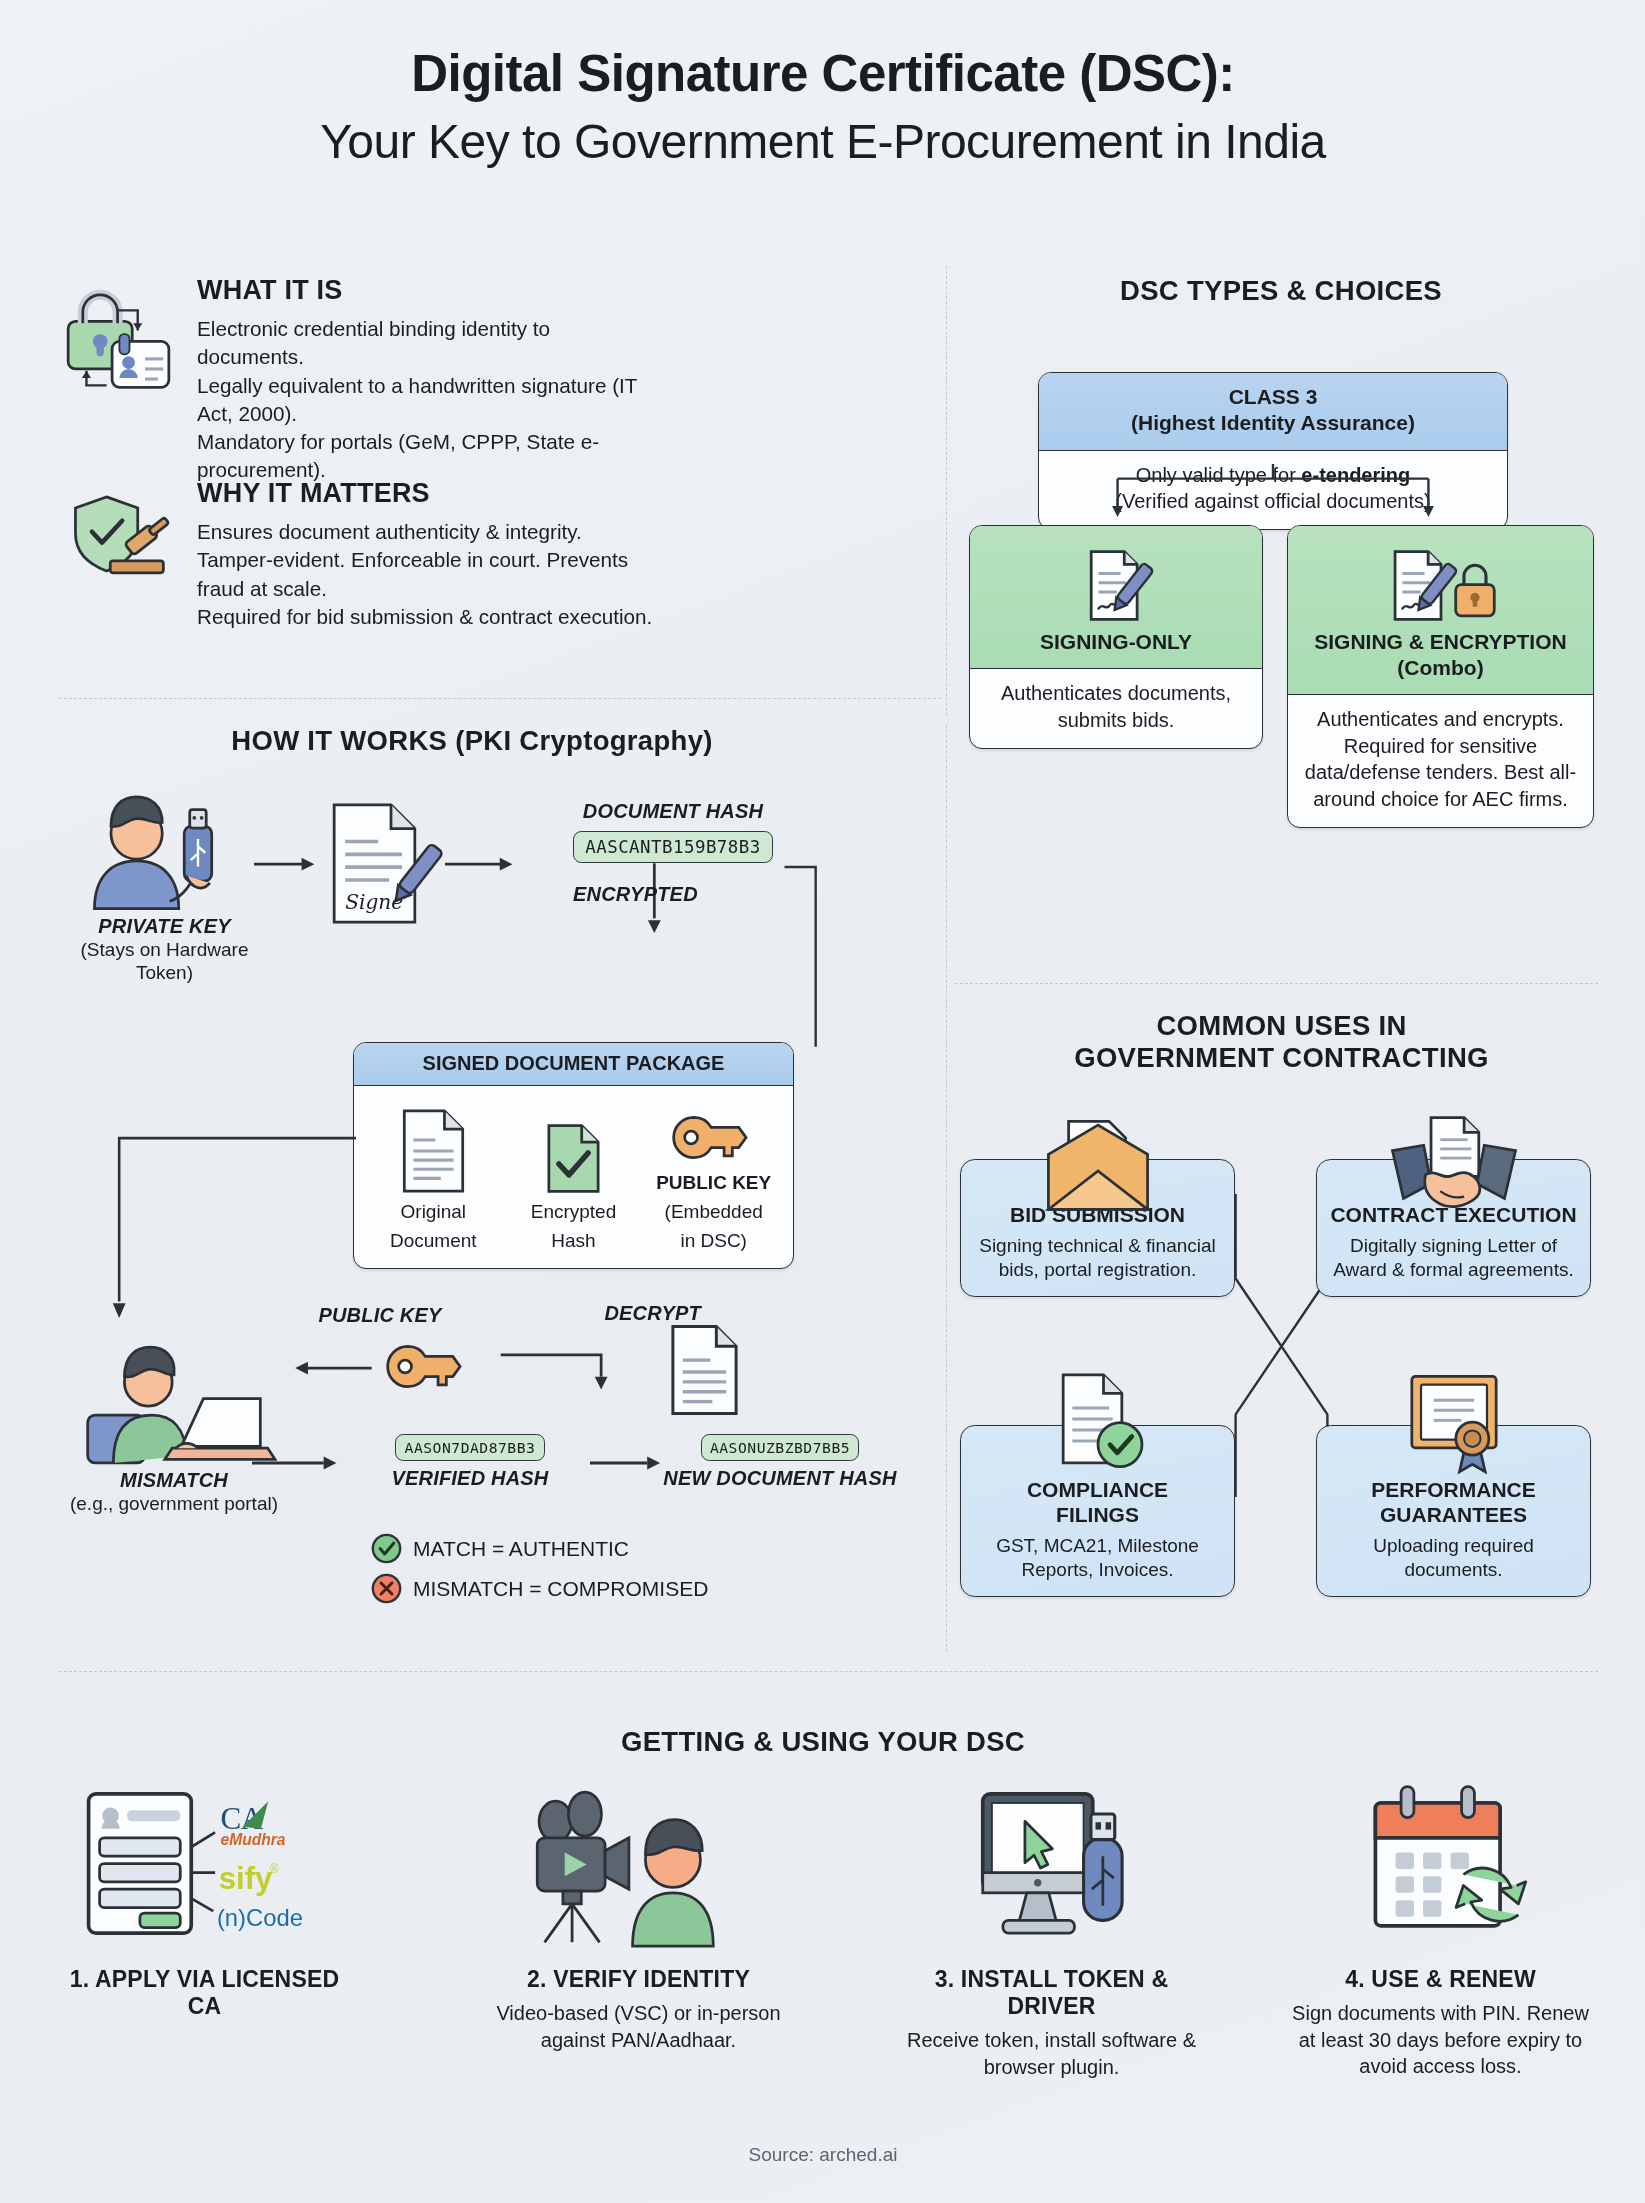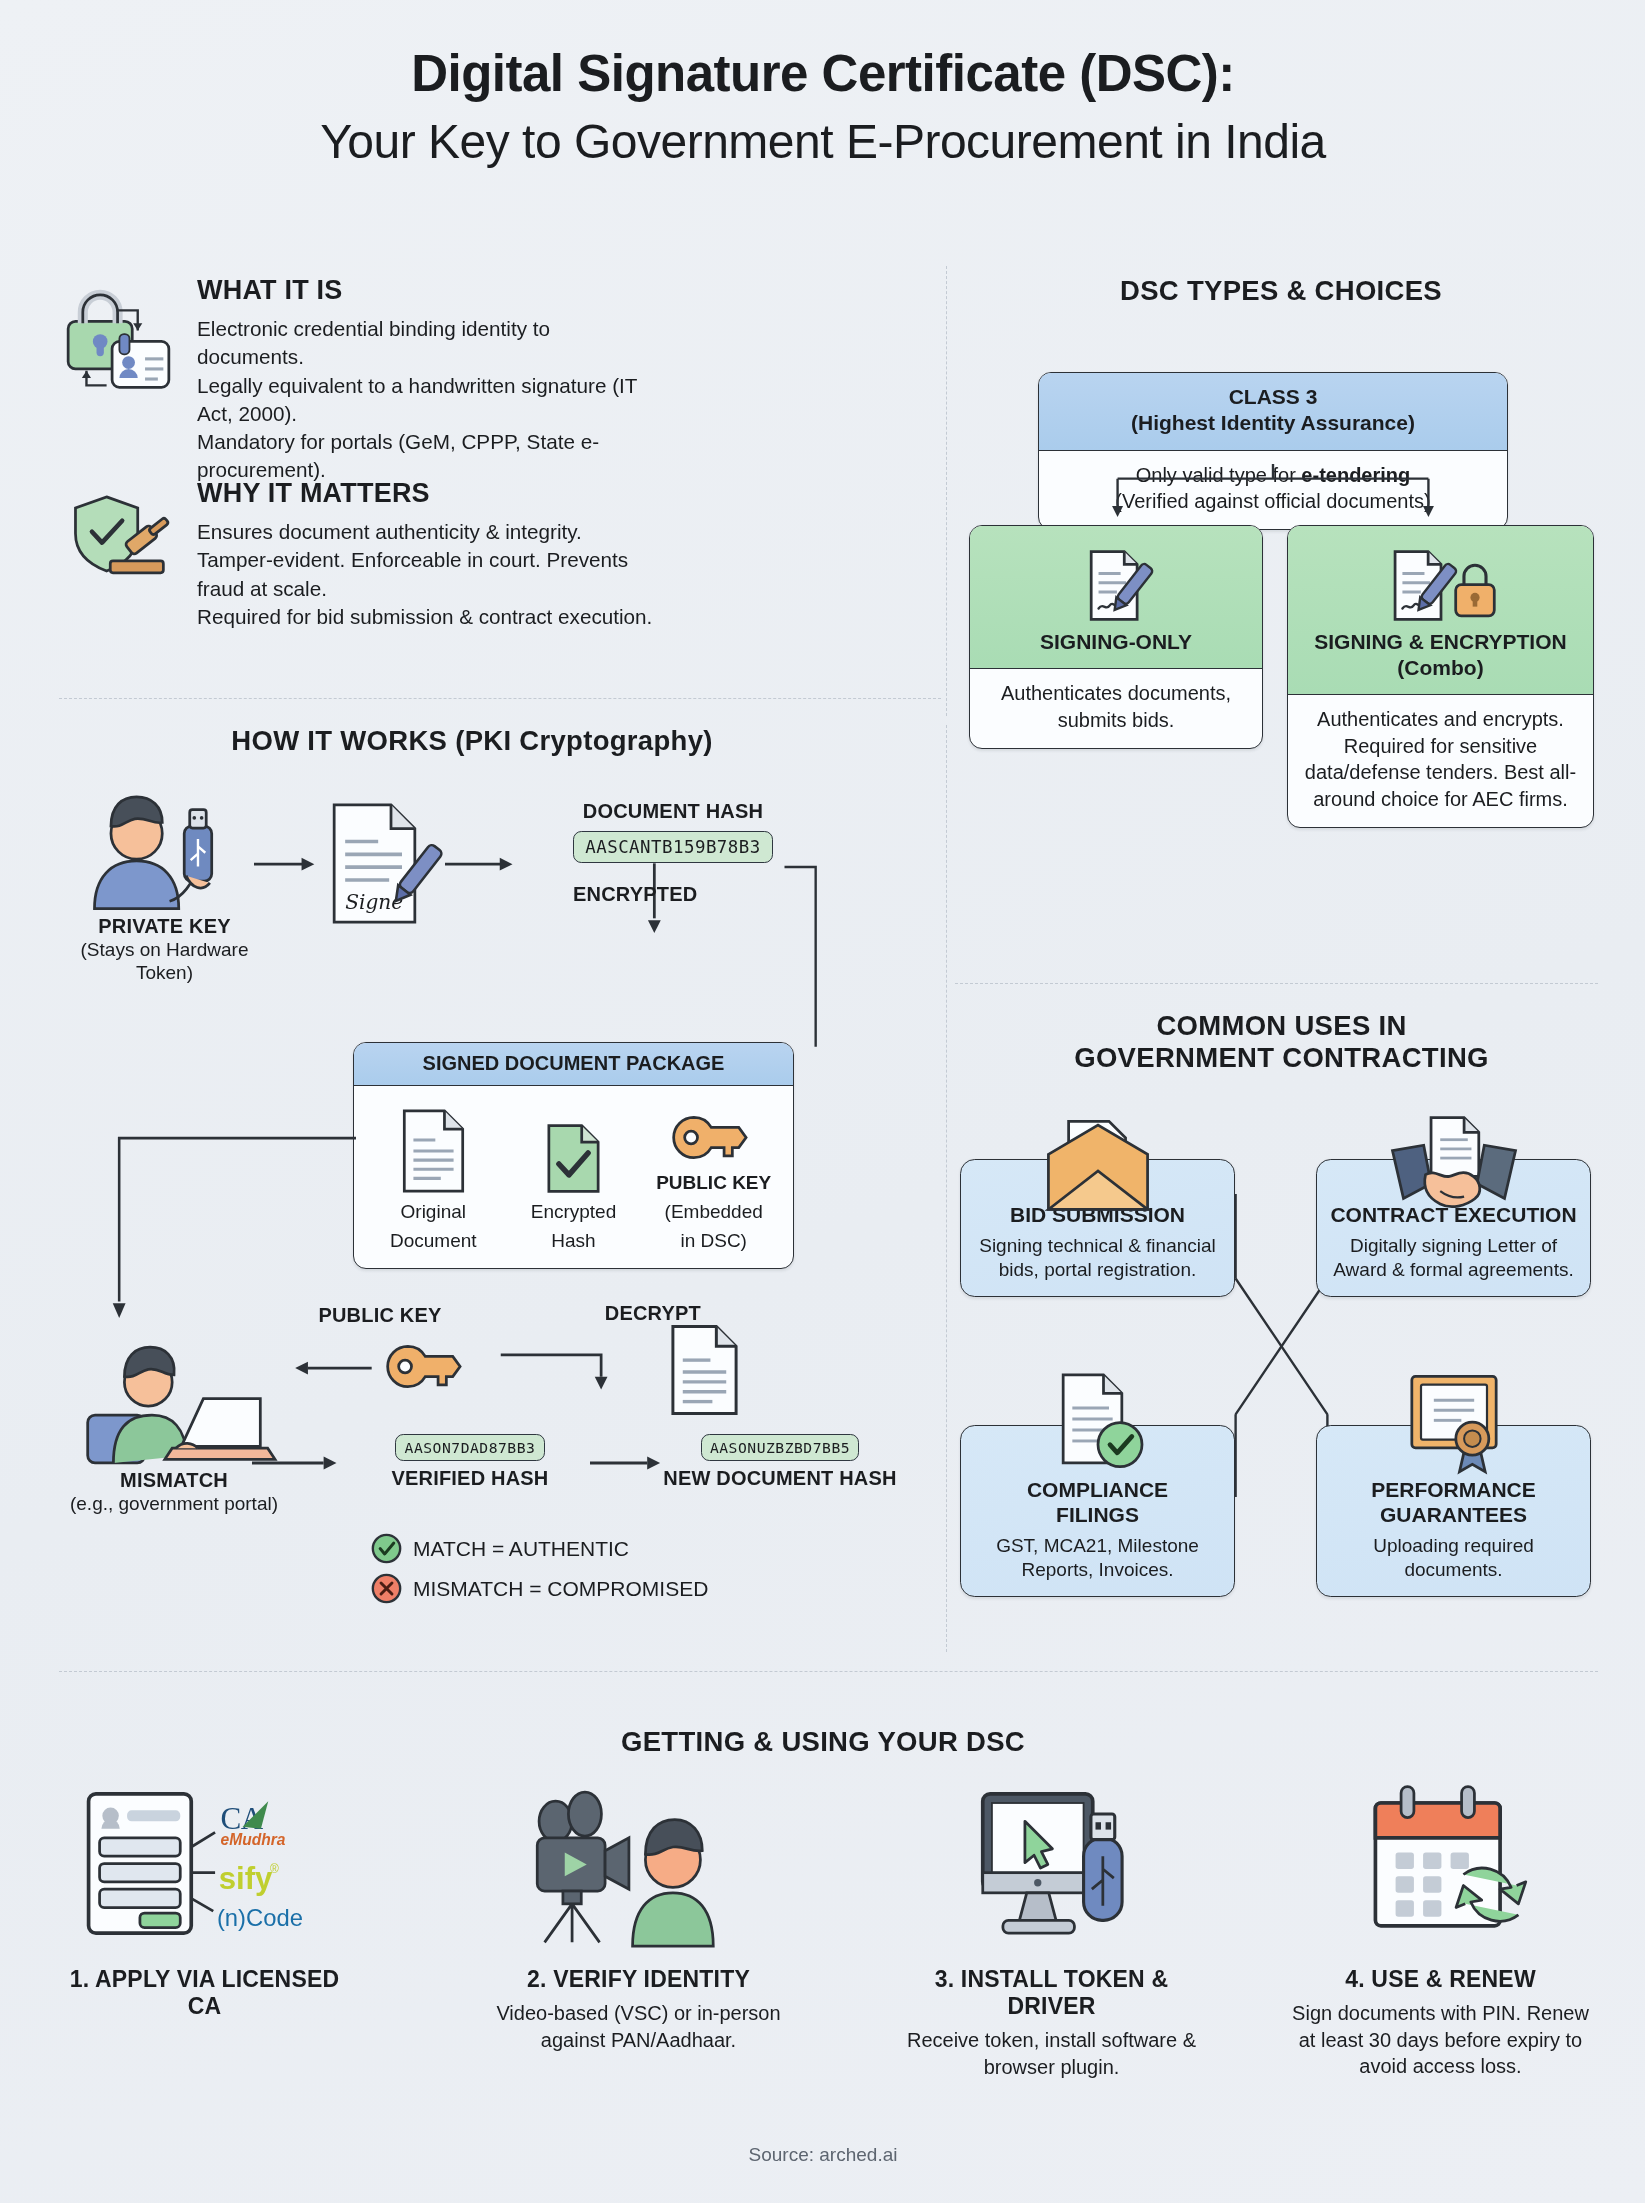--- a/index.html
+++ b/index.html
@@ -44,21 +44,21 @@
   .card-bd { padding:11px 13px 14.7px; text-align:center; font-size:20px; line-height:1.32; }
 
   #class3 { position:absolute; left:69px; top:69px; width:470px;margin-top:28px; }
   #type-a { position:absolute; left:0px;   top:250px; width:294px; }
   #type-b { position:absolute; left:318px; top:250px; width:307px; }
   .type-ic { height:79px; display:flex; align-items:center; justify-content:center; margin:9.2px 0 3.7px;}
 
   
   #hiw-head { position:absolute; left:59px; top:725px; width:826px; }
   #hiw { position:absolute; left:59px; top:771px; width:863px; height:872px;}
-  .lbl-b { font-weight:bold; font-size:20px; text-align:center; letter-spacing:0.2px;}
+  .lbl-b { font-weight:bold; font-size:20px; text-align:center; letter-spacing:0.2px;font-style:italic;}
   .lbl-s { font-size:19px; text-align:center; line-height:1.25;}
   .hashchip { display:inline-block; background:#cfe8d2; border:1.8px solid #2f3740; border-radius:8.3px;
               padding:4.6px 11px 5.5px; font-family:"DejaVu Sans Mono", monospace; font-size:17.4px;
               letter-spacing:0.5px; white-space:nowrap;}
   .mini-hash { font-size:14.7px; padding:3.7px 8.3px 4.6px;}
   .pkg { position:absolute; left:294px; top:271px; width:441px;}
   .pkg .card-hd{ font-size:20px; padding:8.3px 5.5px 9.2px;}
   .pkg-row { display:flex; justify-content:space-around; align-items:flex-end; padding:13px 9.2px 14.7px;}
   .pkg-col { width:138px; text-align:center; }
   .pkg-col .cap { font-size:19px; line-height:1.25; margin-top:5.5px;}

